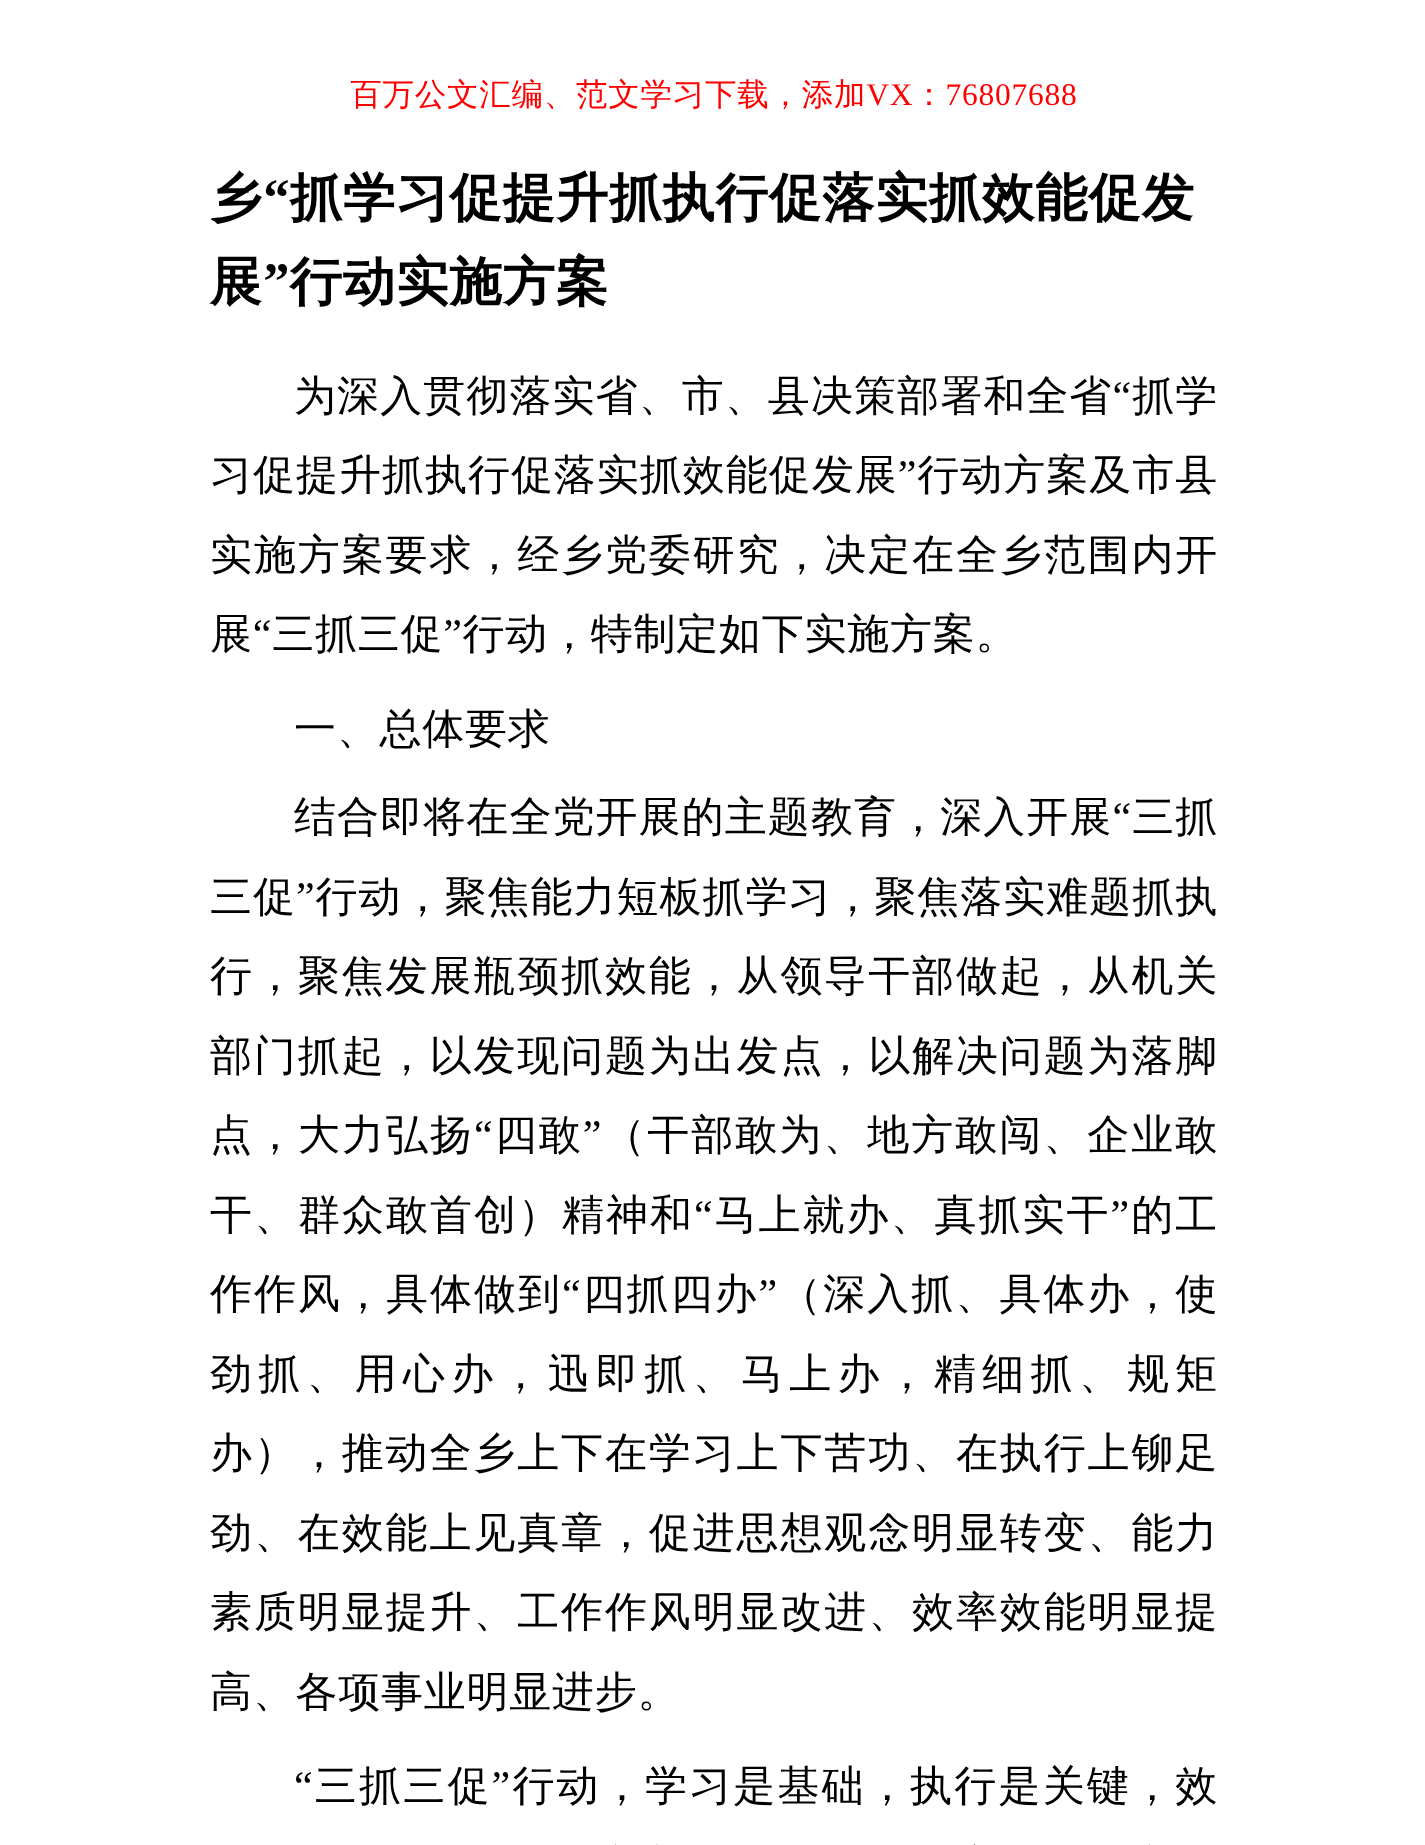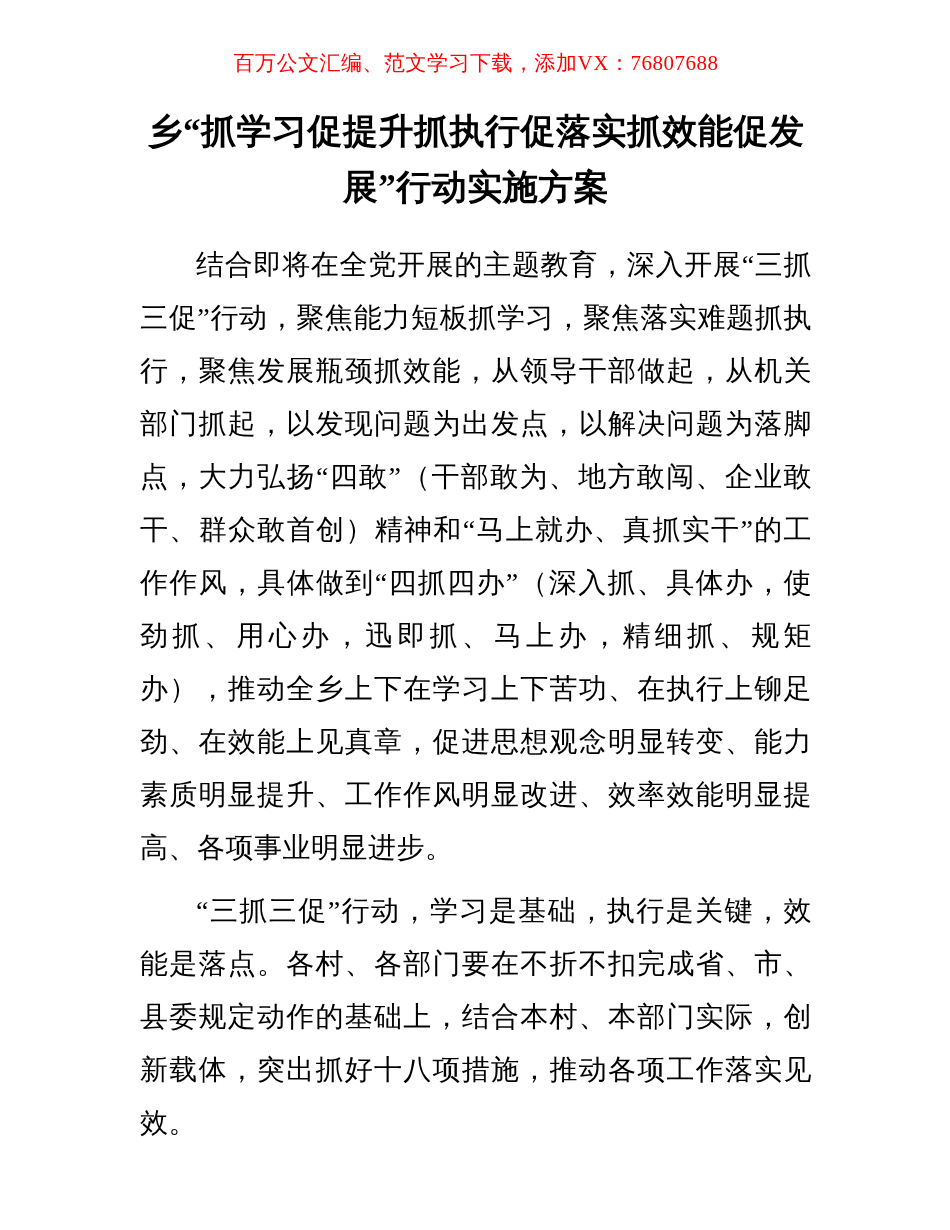--- a/index.html
+++ b/index.html
@@ -26,21 +26,20 @@
     text-align: center;
     color: #ff0000;
     font-size: 21px;
     line-height: 30px;
     font-weight: 400;
     letter-spacing: 0.5px;
     margin-bottom: 26px;
   }
 
   .title {
-    text-align: center;
     color: #000000;
     font-size: 35px;
     font-weight: 700;
     line-height: 56px;
     margin-bottom: 22px;
     letter-spacing: 0.5px;
   }
 
   .body-para,
   .section-heading {
@@ -62,21 +61,23 @@
 </head>
 <body>
 
 <div class="page">
   <div class="content">
 
     <div class="notice">百万公文汇编、范文学习下载，添加VX：76807688</div>
 
     <h1 class="title">乡“抓学习促提升抓执行促落实抓效能促发展”行动实施方案</h1>
 
+    <p class="body-para">为深入贯彻落实省、市、县决策部署和全省“抓学习促提升抓执行促落实抓效能促发展”行动方案及市县实施方案要求，经乡党委研究，决定在全乡范围内开展“三抓三促”行动，特制定如下实施方案。</p>
 
+    <p class="section-heading">一、总体要求</p>
 
     <p class="body-para">结合即将在全党开展的主题教育，深入开展“三抓三促”行动，聚焦能力短板抓学习，聚焦落实难题抓执行，聚焦发展瓶颈抓效能，从领导干部做起，从机关部门抓起，以发现问题为出发点，以解决问题为落脚点，大力弘扬“四敢”（干部敢为、地方敢闯、企业敢干、群众敢首创）精神和“马上就办、真抓实干”的工作作风，具体做到“四抓四办”（深入抓、具体办，使劲抓、用心办，迅即抓、马上办，精细抓、规矩办），推动全乡上下在学习上下苦功、在执行上铆足劲、在效能上见真章，促进思想观念明显转变、能力素质明显提升、工作作风明显改进、效率效能明显提高、各项事业明显进步。</p>
 
 
     <p class="body-para">“三抓三促”行动，学习是基础，执行是关键，效能是落点。各村、各部门要在不折不扣完成省、市、县委规定动作的基础上，结合本村、本部门实际，创新载体，突出抓好十八项措施，推动各项工作落实见效。</p>
 
   </div>
 </div>
 
 </body></html>

